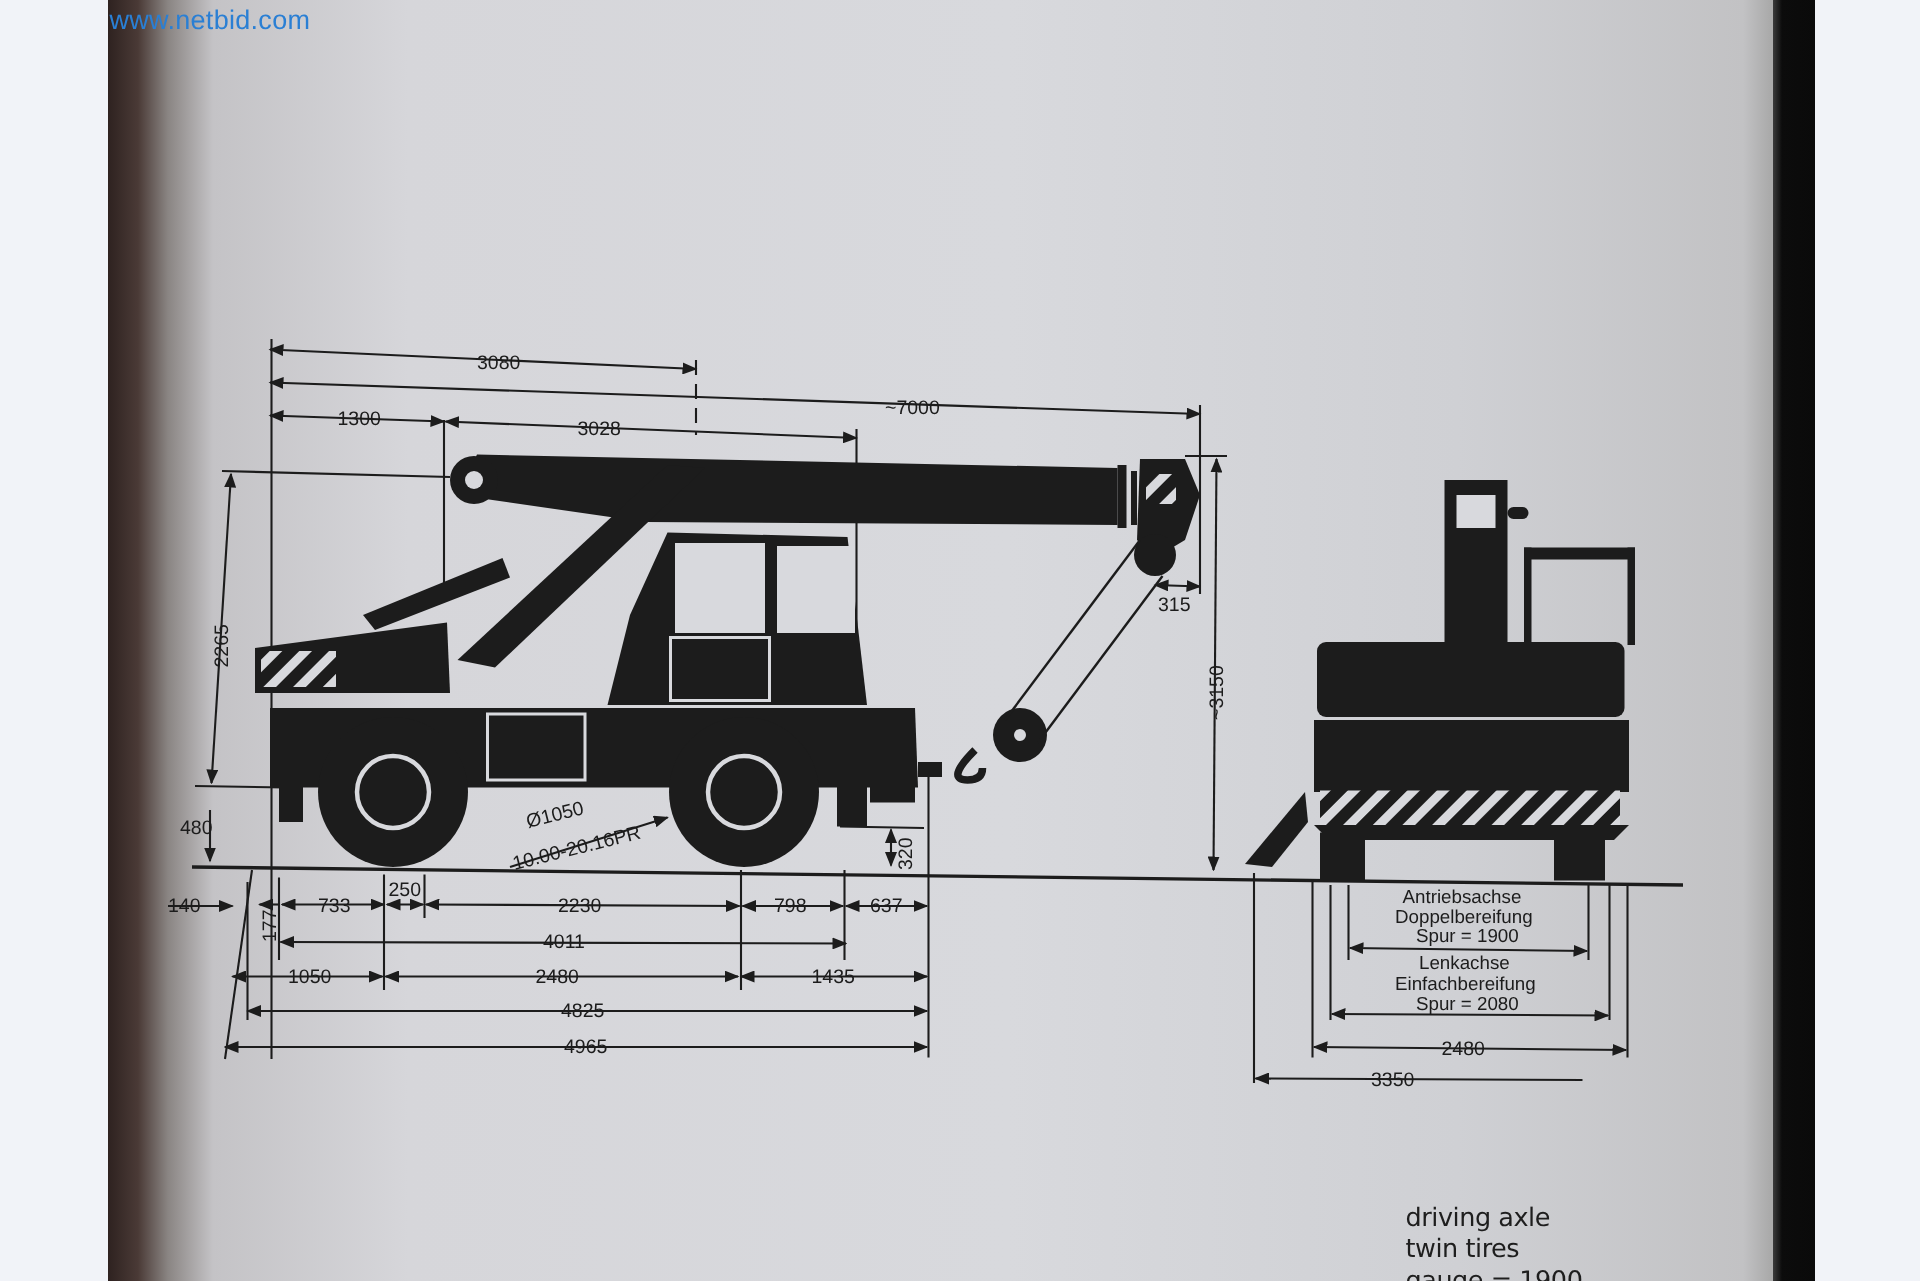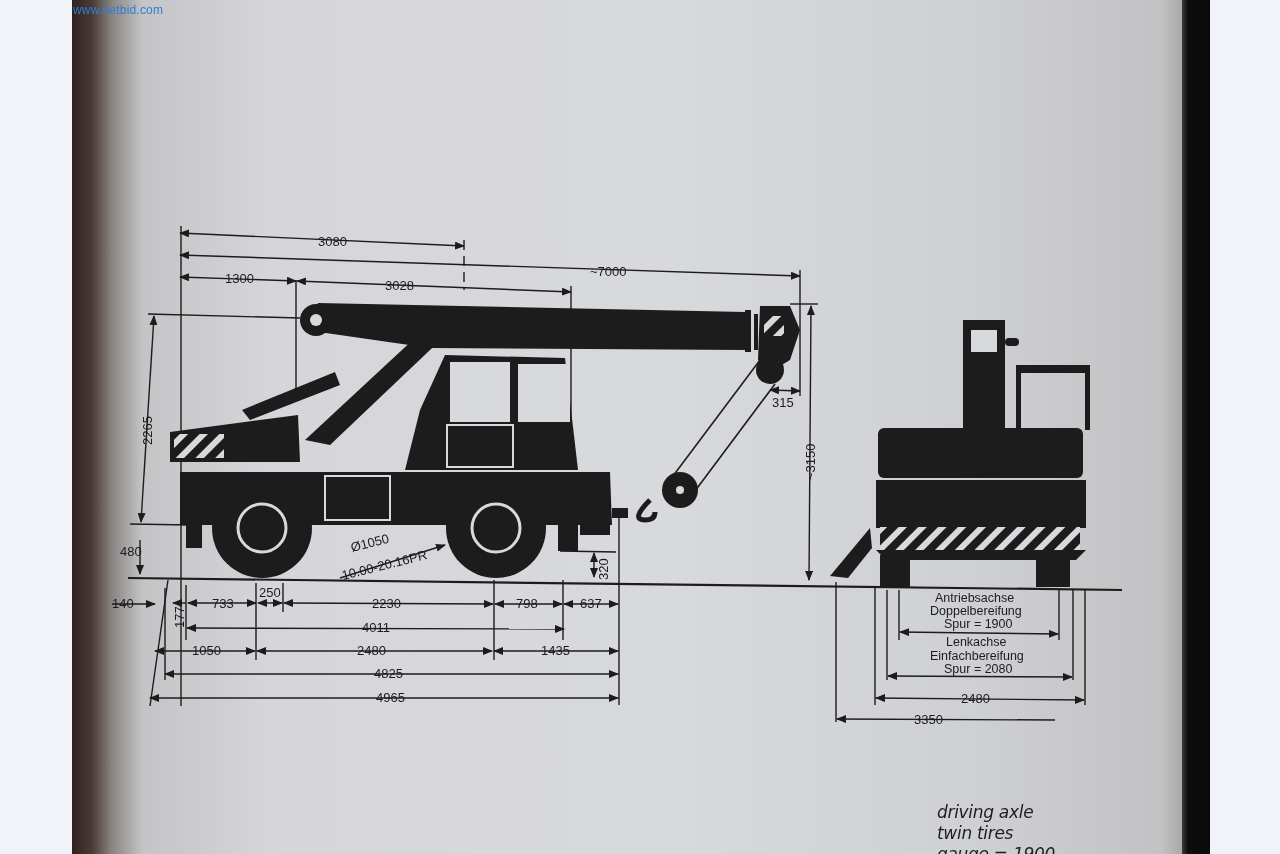--- a/index.html
+++ b/index.html
@@ -11,31 +11,31 @@
   .photo {
     position: absolute; left: 72px; top: 0; width: 1138px; height: 854px;
     background: linear-gradient(90deg, #2e2220 0px, #4a3a36 20px, #8a8583 40px, #c4c3c6 70px, #d6d6da 200px, #d8d9dd 600px, #cfd0d4 900px, #c2c2c4 1090px, #aaaaaa 1108px);
     overflow: hidden;
   }
   .frame-edge {
     position: absolute; left: 1182px; top: 0; width: 28px; height: 854px;
     background: linear-gradient(90deg, #3a3a3a 0px, #0c0c0c 6px, #0a0a0a 28px);
   }
   .watermark {
-    position: absolute; left: 73px; top: 3px; font-size: 12px; color: #2a7fd4;
+    position: absolute; left: 73px; top: 3px; font-size: 18px; color: #2a7fd4;
     letter-spacing: 0.2px; z-index: 5;
   }
   svg.drawing { position: absolute; left: 0; top: 0; z-index: 3; }
   .dim { font-family: "Liberation Sans", sans-serif; font-size: 13px; fill: #1c1c1c; }
   .note { font-family: "Liberation Sans", sans-serif; font-size: 12.5px; fill: #1c1c1c; }
   .caption {
     position: absolute; left: 937px; top: 802px; font-size: 17px; line-height: 21px;
     color: #1e1e1e; z-index: 4; font-family: "DejaVu Sans", sans-serif; letter-spacing: -0.3px;
   }
-  .caption div { white-space: nowrap; font-style: italic; }
+  .caption div { white-space: nowrap; }
 </style>
 </head>
 <body>
 
 <div class="photo"></div>
 <div class="frame-edge"></div>
 <div class="watermark">www.netbid.com</div>
 
 <svg class="drawing" width="1280" height="854" viewBox="0 0 1280 854">
   <defs>

